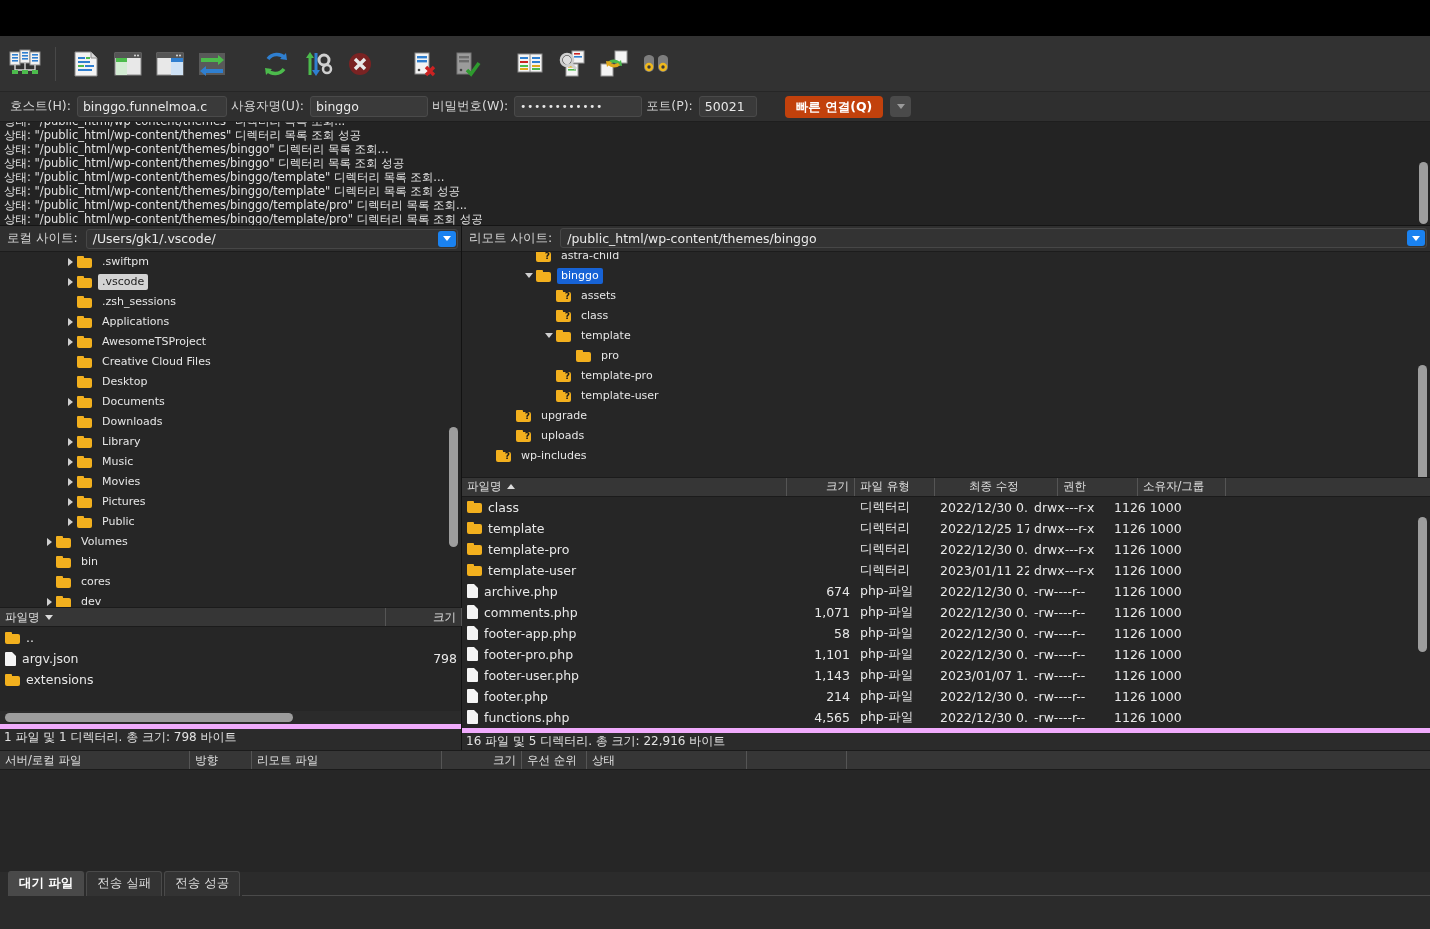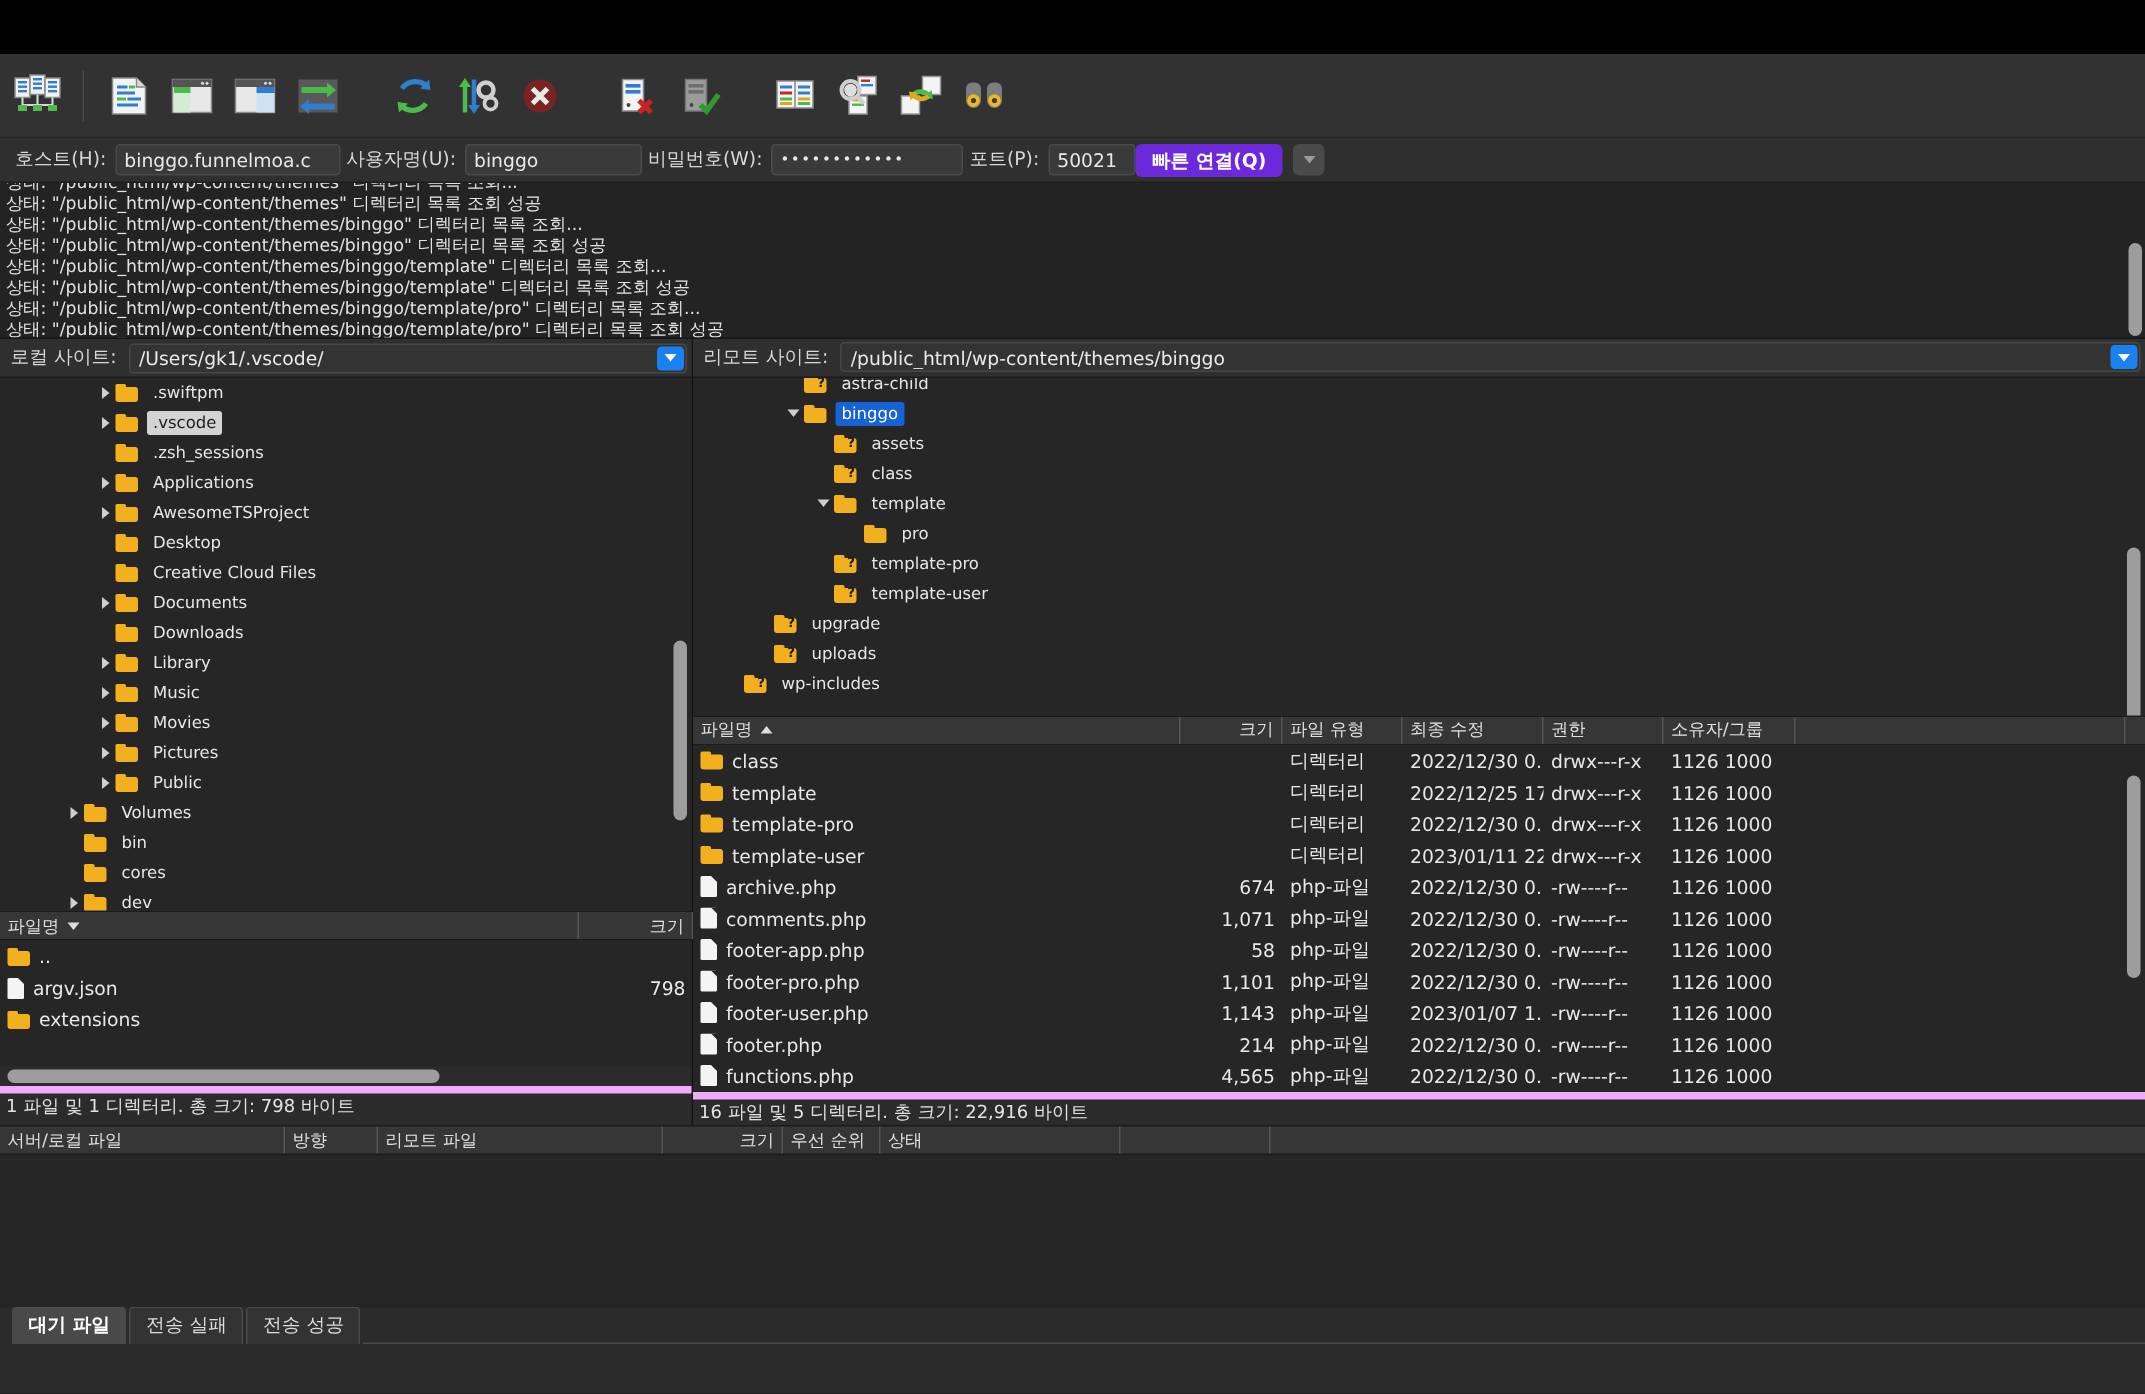--- a/index.html
+++ b/index.html
@@ -36,23 +36,23 @@
   .qinput {
     background: #3a3a3a; border: 1px solid #4a4a4a; border-radius: 3px;
     color: #e8e8e8; font-size: 12.5px; height: 21px; padding: 0 5px;
     line-height: 19px; overflow: hidden; white-space: nowrap;
   }
   .qinput.host { width: 150px; }
   .qinput.user { width: 118px; }
   .qinput.pass { width: 128px; letter-spacing: 1px; font-size: 10px; }
   .qinput.port { width: 58px; }
   .qconnect {
-    background: #6d28d9; color: #ffffff; font-size: 12.5px; font-weight: bold;
+    background: #c2410c; color: #ffffff; font-size: 12.5px; font-weight: bold;
     height: 22px; border-radius: 4px; padding: 0 11px; line-height: 22px;
-    margin-left: 0; cursor: pointer; white-space: nowrap;
+    margin-left: 28px; cursor: pointer; white-space: nowrap;
   }
   .qdrop {
     width: 21px; height: 21px; background: #4a4a4a; border-radius: 4px; margin-left: 7px;
     display: flex; align-items: center; justify-content: center; cursor: pointer;
   }
   .qdrop::after { content:""; border-left:4px solid transparent; border-right:4px solid transparent; border-top:5px solid #9a9a9a; }
 
   
   .logpane {
     height: 104px; background: #232323; position: relative; overflow: hidden;
@@ -438,30 +438,30 @@
               </span>
               <span class="tname">AwesomeTSProject</span>
             </div>
             <div class="trow">
               <span style="width: 63px; flex: 0 0 auto;"></span>
               <span class="twist none"></span>
               <span class="folder ico-gap">
                 <span class="tab"></span>
                 <span class="body"></span>
               </span>
+              <span class="tname">Creative Cloud Files</span>
+            </div>
+            <div class="trow">
+              <span style="width: 63px; flex: 0 0 auto;"></span>
+              <span class="twist none"></span>
+              <span class="folder ico-gap">
+                <span class="tab"></span>
+                <span class="body"></span>
+              </span>
               <span class="tname">Desktop</span>
-            </div>
-            <div class="trow">
-              <span style="width: 63px; flex: 0 0 auto;"></span>
-              <span class="twist none"></span>
-              <span class="folder ico-gap">
-                <span class="tab"></span>
-                <span class="body"></span>
-              </span>
-              <span class="tname">Creative Cloud Files</span>
             </div>
             <div class="trow">
               <span style="width: 63px; flex: 0 0 auto;"></span>
               <span class="twist">
                 <span class="chev right"></span>
               </span>
               <span class="folder ico-gap">
                 <span class="tab"></span>
                 <span class="body"></span>
               </span>
@@ -747,21 +747,21 @@
           <div class="hcell" style="width: 325px; flex: 0 0 auto;">
             <span>파일명</span>
             <span class="sortarrow up"></span>
           </div>
           <div class="hcell right" style="width: 68px; flex: 0 0 auto;">
             <span>크기</span>
           </div>
           <div class="hcell" style="width: 80px; flex: 0 0 auto;">
             <span>파일 유형</span>
           </div>
-          <div class="hcell" style="width: 94px; flex: 0 0 auto;">
+          <div class="hcell" style="width: 94px; flex: 0 0 auto; margin-left: 29px;">
             <span>최종 수정</span>
           </div>
           <div class="hcell" style="width: 80px; flex: 0 0 auto;">
             <span>권한</span>
           </div>
           <div class="hcell" style="width: 88px; flex: 0 0 auto;">
             <span>소유자/그룹</span>
           </div>
           <div class="hcell" style="width: 220px; flex: 0 0 auto;">
             <span></span>

